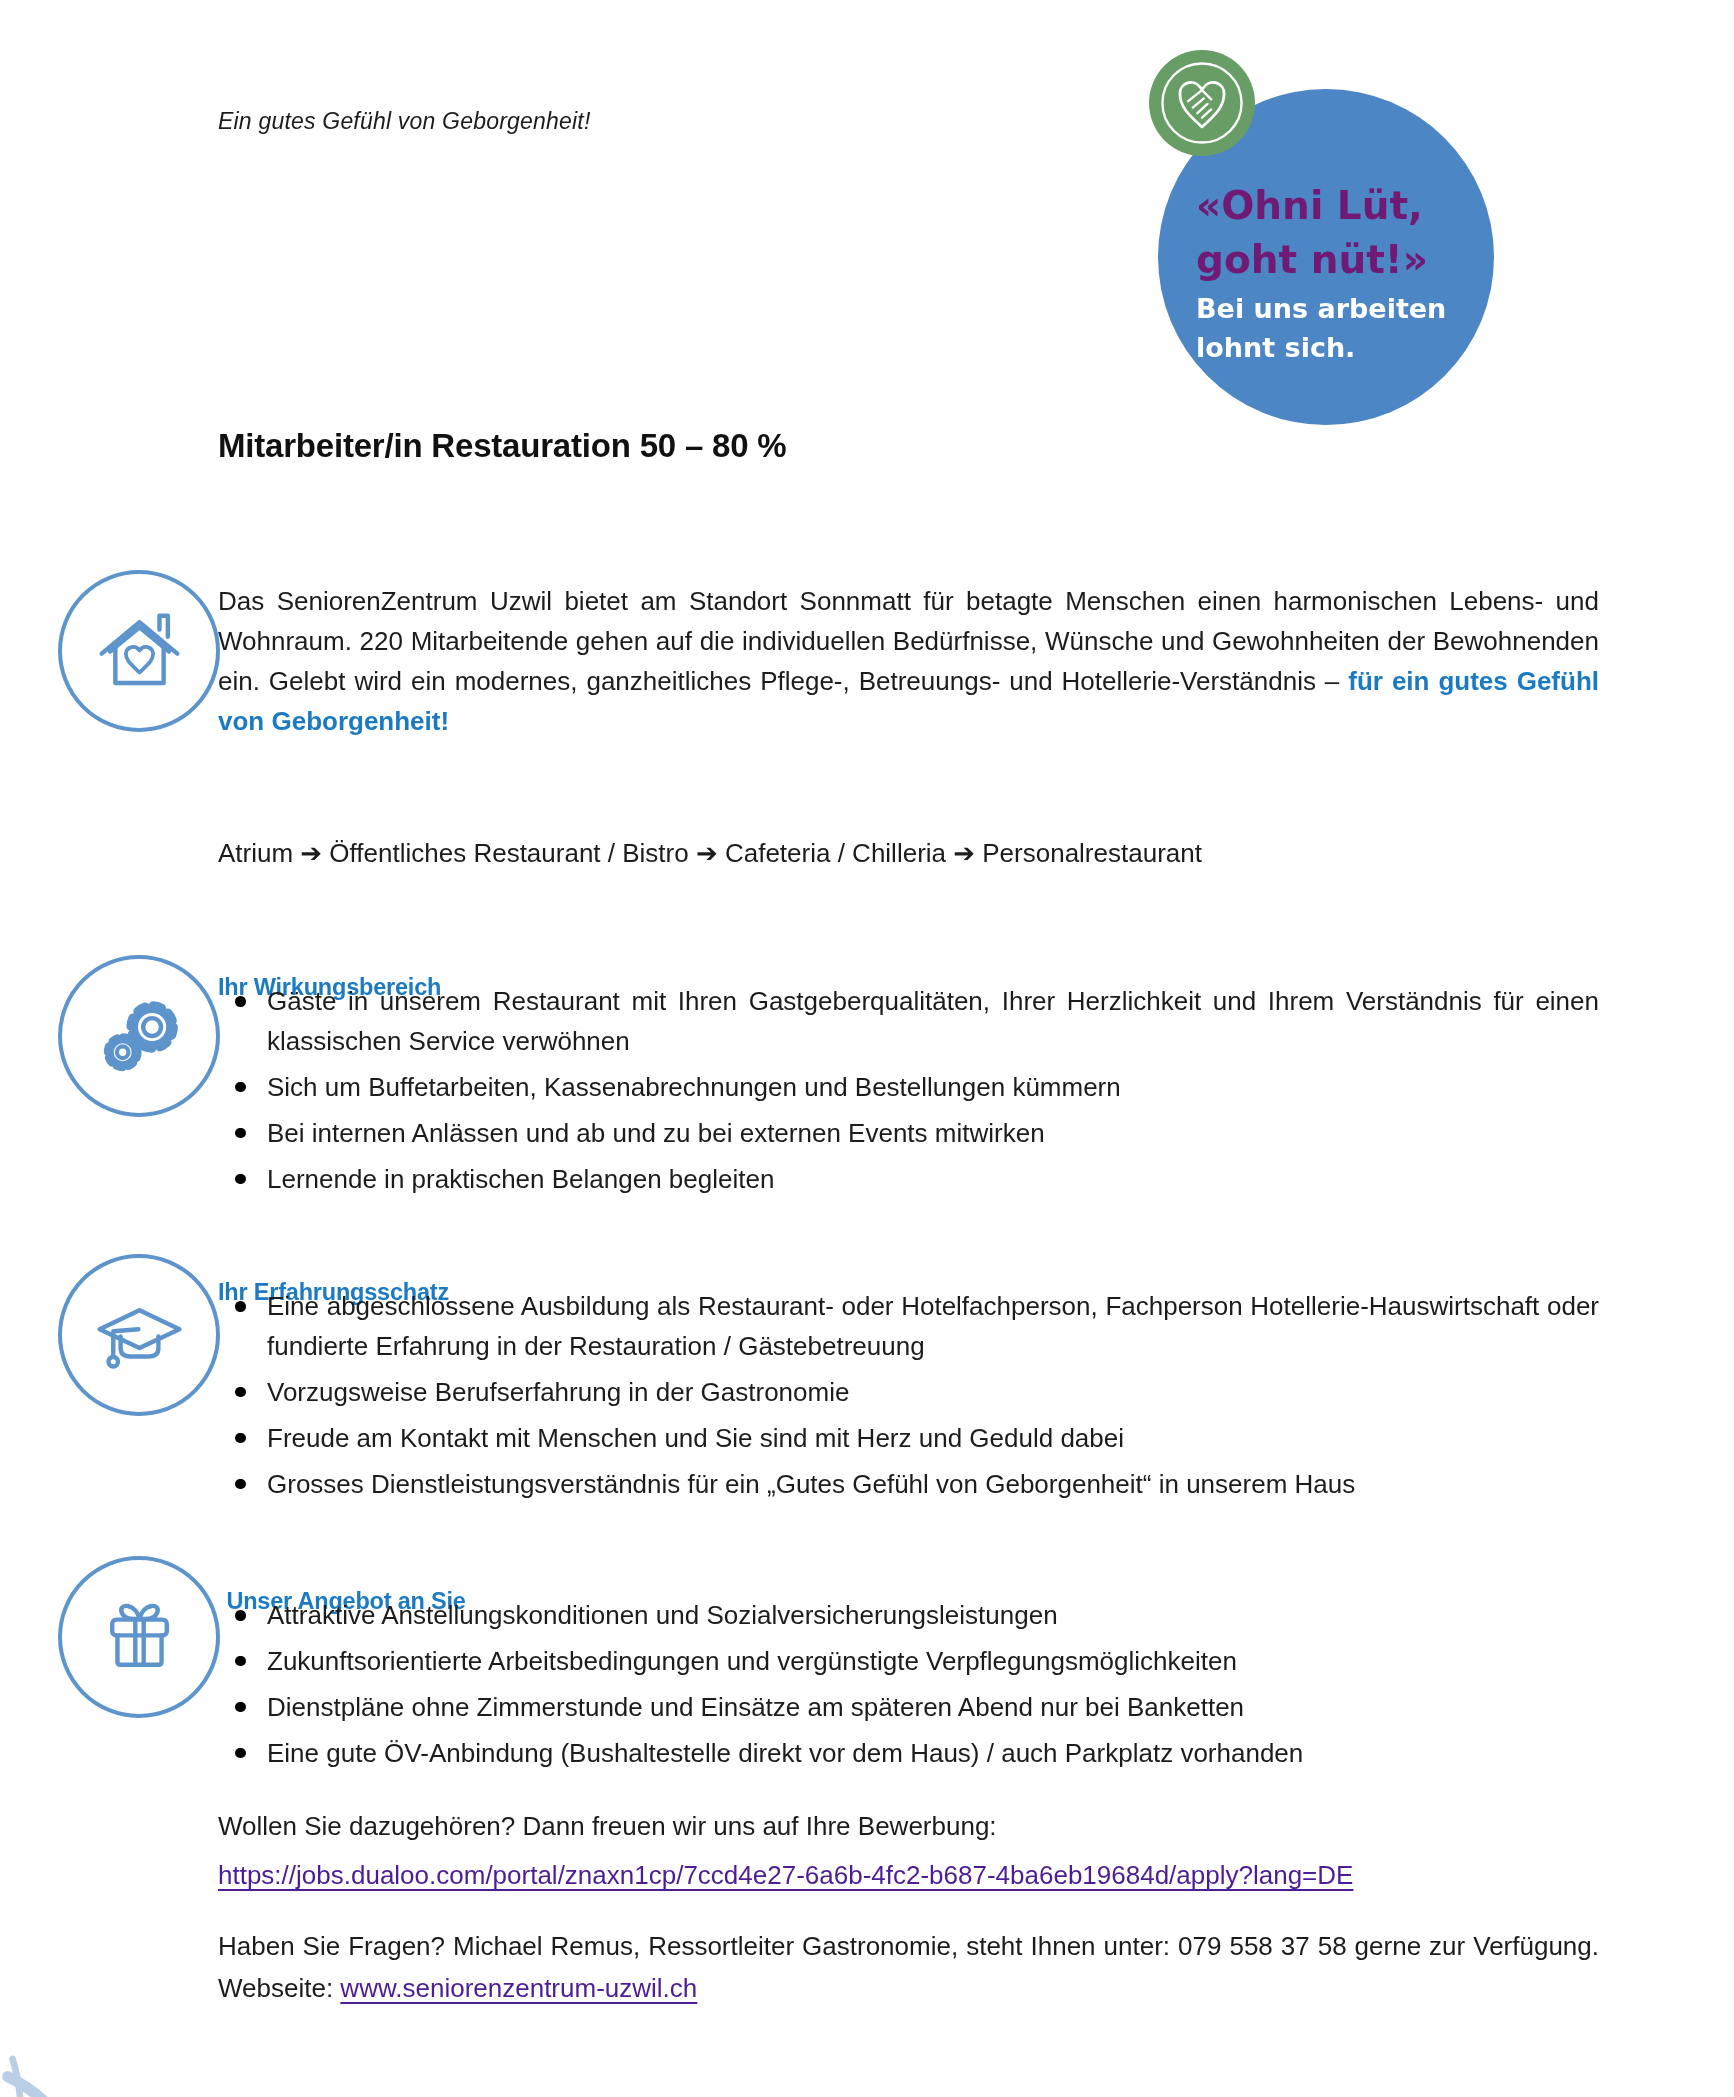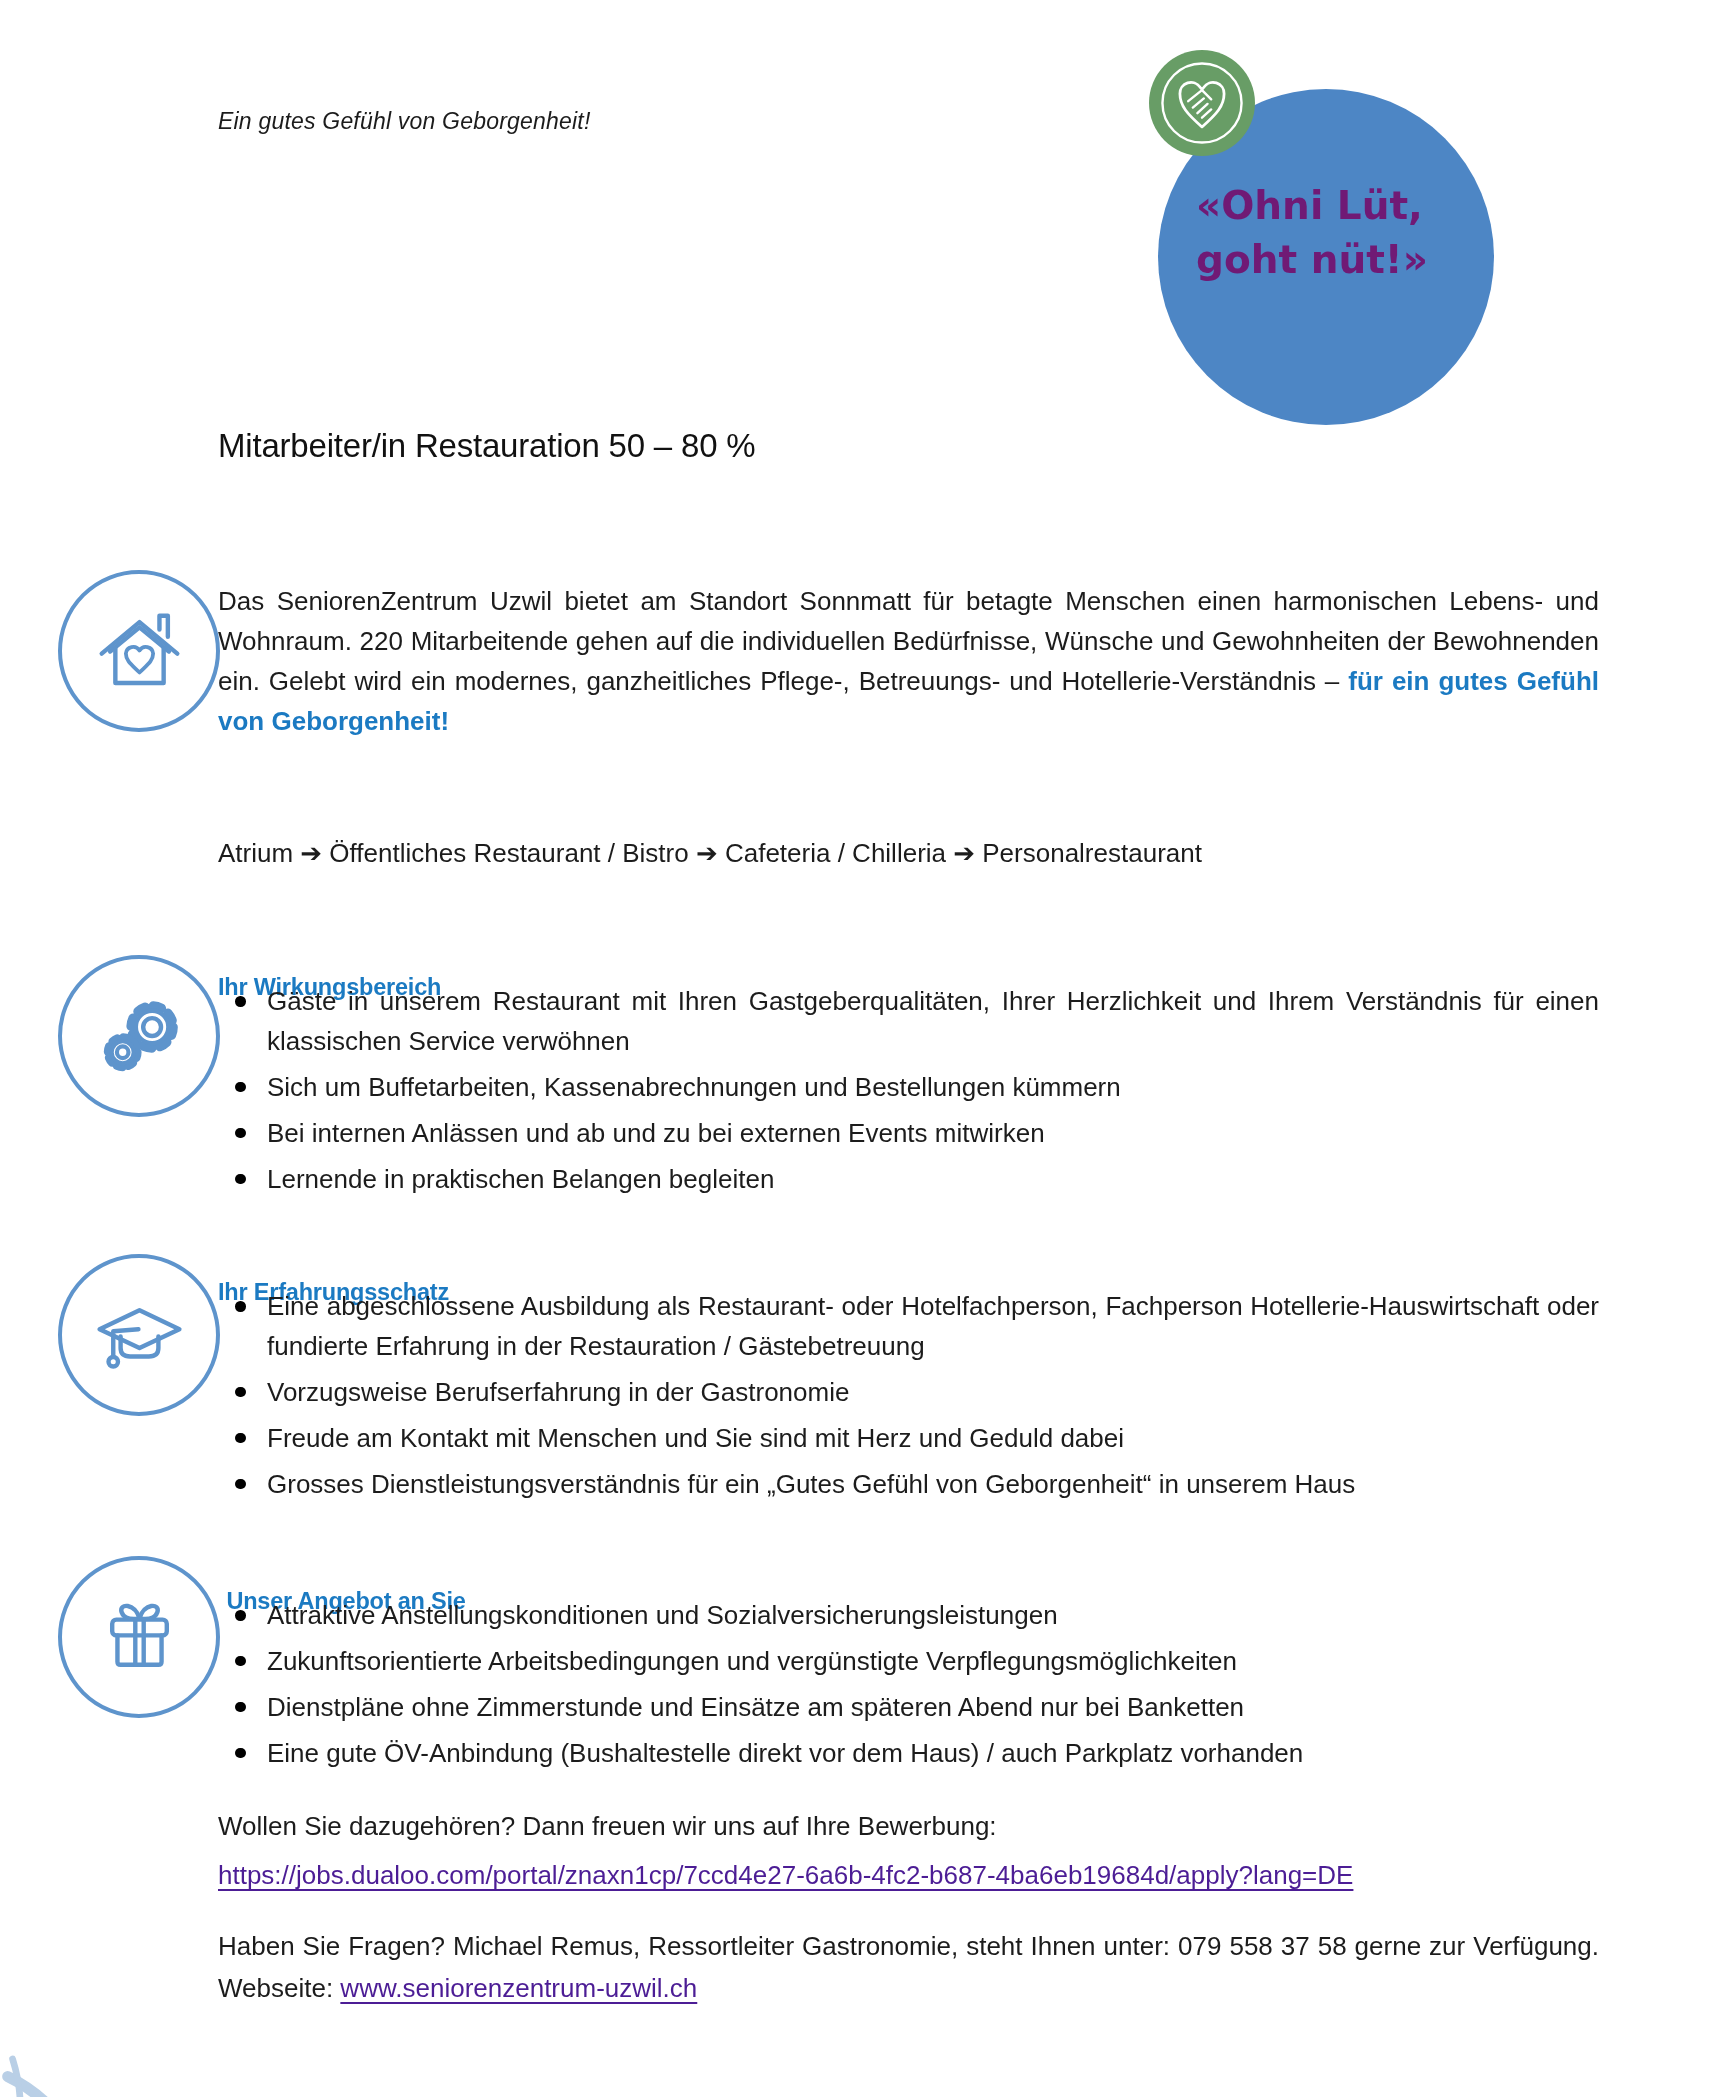--- a/index.html
+++ b/index.html
@@ -35,21 +35,21 @@
     font-weight:bold; font-size:39px; line-height:54px; color:#701a75;
   }
   .badge-sub{
     position:absolute; left:1196px; top:289px; z-index:4;
     font-family:"DejaVu Sans", sans-serif;
     font-weight:bold; font-size:27px; line-height:39px; color:#ffffff;
   }
   
   .title{
     position:absolute; left:218px; top:427px;
-    font-size:33px; font-weight:normal; color:#111111; letter-spacing:-0.2px;
+    font-size:33px; font-weight:bold; color:#111111; letter-spacing:-0.2px;
   }
   
   .icon-circle{
     position:absolute; left:58px;
     width:162px; height:162px; border-radius:50%;
     border:4.6px solid #5e94cc; background:#ffffff; box-sizing:border-box;
     display:flex; align-items:center; justify-content:center;
   }
   .ic-house{top:570px;} .ic-gears{top:955px;} .ic-cap{top:1254px;} .ic-gift{top:1556px;}
   
@@ -109,20 +109,24 @@
       <path d="M35 48 L50 36 L60 46" stroke-width="2.6"></path>
       <path d="M40 55 L52 45" stroke-width="2.6"></path>
       <path d="M45 61 L56 51" stroke-width="2.6"></path>
       <path d="M50 66 L60 57" stroke-width="2.6"></path>
     </svg>
   </div>
   <div class="badge-quote">
     <div>«Ohni Lüt,</div>
     <div>goht nüt!»</div>
   </div>
+  <div class="badge-sub">
+    <div>Bei uns arbeiten</div>
+    <div>lohnt sich.</div>
+  </div>
 
   <h1 class="title" style="margin:0;">Mitarbeiter/in Restauration 50 – 80 %</h1>
 
   <div class="icon-circle ic-house">
     <svg class="icon-svg" width="105" height="105" viewBox="0 0 100 100" fill="none" stroke="#5e94cc" stroke-width="4.2" stroke-linecap="round" stroke-linejoin="round">
       <path d="M 14 52 L 50 22 L 86 52"></path>
       <path d="M 22 50 L 50 27 L 78 50"></path>
       <path d="M 69 29 V 16 H 77 V 36"></path>
       <path d="M 27 47 V 80 H 73 V 47"></path>
       <path d="M50 70 C43 63 37 59 37 52 a7 7 0 0 1 13 -3 a7 7 0 0 1 13 3 c0 7 -6 11 -13 18 z" stroke-width="3.6"></path>

